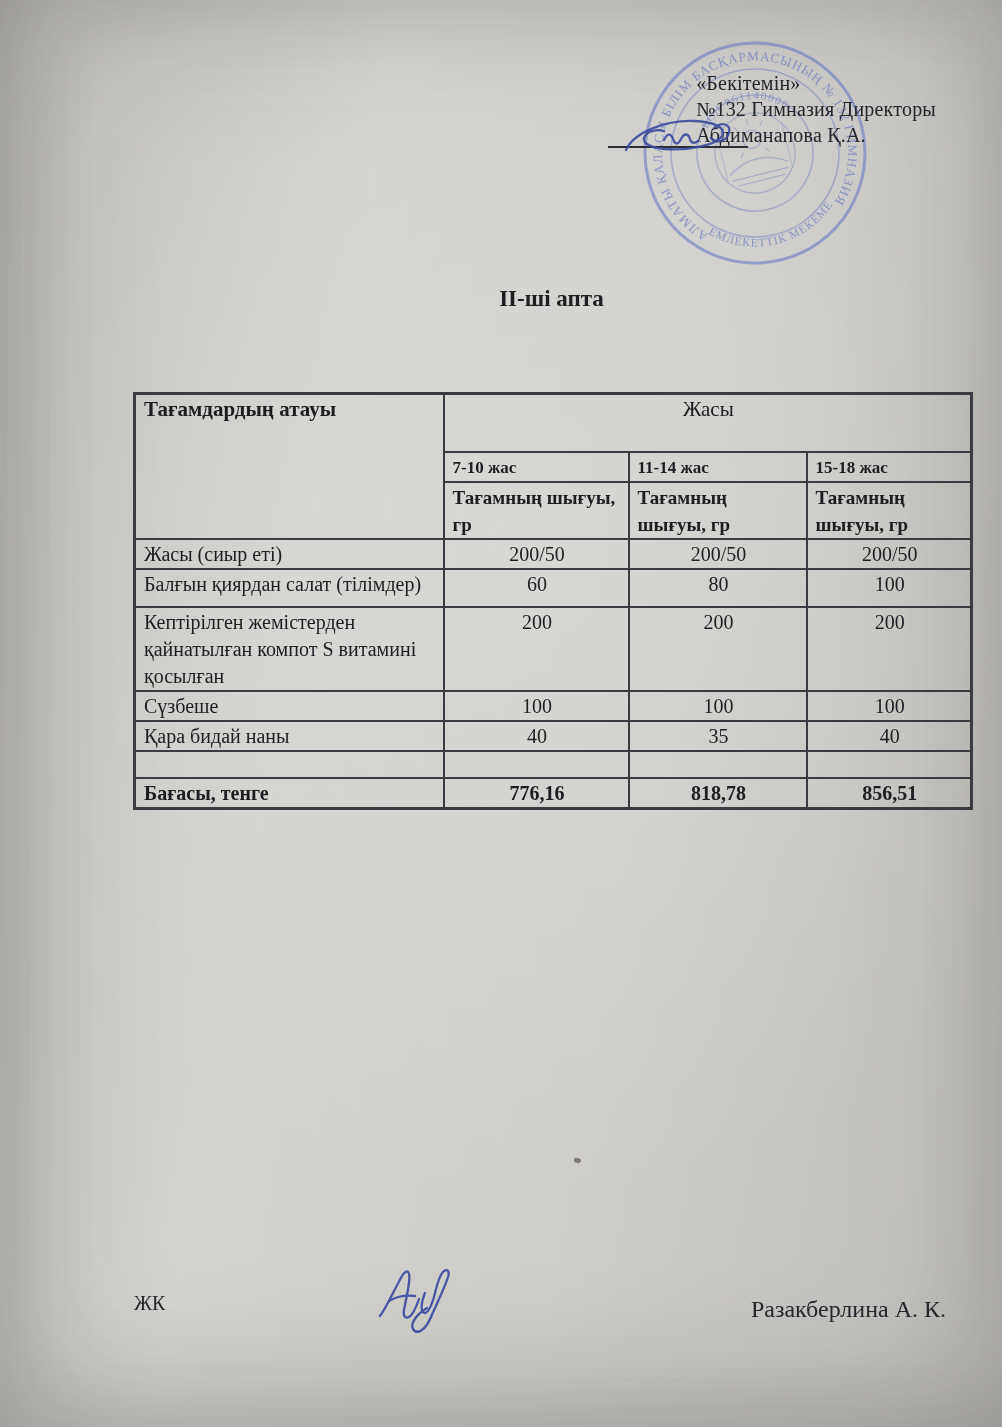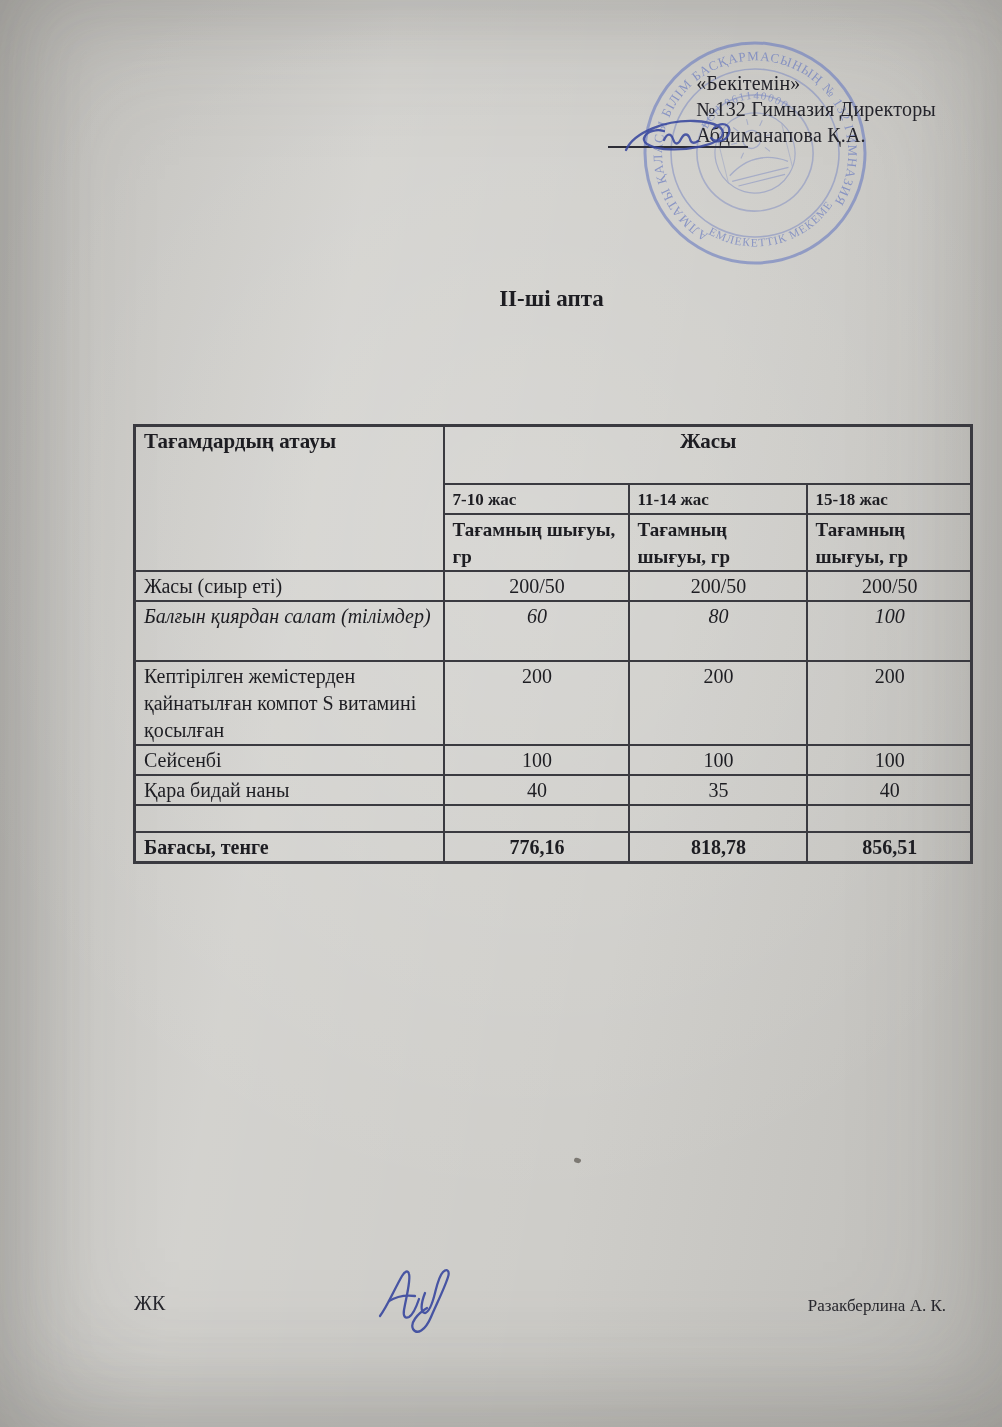--- a/index.html
+++ b/index.html
@@ -22,40 +22,40 @@
   .sig-line{position:absolute;left:608px;top:146px;width:140px;height:2px;background:#2d2d36;}
   .sig-top{position:absolute;left:612px;top:106px;width:150px;height:58px;}
 
   
   .title{position:absolute;left:133px;width:837px;text-align:center;font-weight:bold;font-size:23px;color:#1d1d22;}
   .title.week{top:286px;}
   .title.day{top:338px;}
 
   
   table.menu{
-    position:absolute;left:133px;top:424px;width:837px;
+    position:absolute;left:133px;top:392px;width:837px;
     border-collapse:collapse;table-layout:fixed;
     font-size:20px;color:#1d1d22;padding-left:7px;
   }
   table.menu{border:3px solid #3a3a40;}
   table.menu td{border:2px solid #3a3a40;vertical-align:top;padding:1px 6px 0 8px;line-height:27px;}
   td.c-namehdr{font-weight:bold;font-size:21px;vertical-align:middle;padding-left:8px;}
-  td.c-group{font-weight:bold;font-size:21px;text-align:center;vertical-align:top;padding-top:6px;}
+  td.c-group{font-weight:normal;font-size:21px;text-align:center;vertical-align:top;padding-top:6px;}
   td.c-age{font-weight:bold;font-size:17px;vertical-align:middle;font-family:Liberation Serif, serif;}
   td.c-sub{font-weight:bold;font-size:19px;line-height:24px;padding-top:3px;}
   td.c-val{text-align:center;}
   tr.r-price td{font-weight:bold;}
   tr.r-price td.c-val{text-align:center;}
   tr.rh-group{height:58px;} tr.rh-age{height:23px;} tr.rh-sub{height:49px;}
-  tr.rh-0{height:30px;} tr.rh-1{height:60px;font-style:italic;} tr.rh-2{height:83px;margin-top:36px;}
+  tr.rh-0{height:30px;} tr.rh-1{height:38px;} tr.rh-2{height:83px;margin-top:36px;}
   tr.rh-3{height:28px;} tr.rh-4{height:29px;} tr.rh-sp{height:27px;} tr.rh-pr{height:24px;}
 
   
   .foot-left{position:absolute;left:134px;top:1292px;font-size:20px;color:#26262c;}
-  .foot-right{position:absolute;right:56px;top:1296px;font-size:17px;color:#26262c;}
+  .foot-right{position:absolute;right:56px;top:1296px;font-size:24px;color:#26262c;}
   .sig-bottom{position:absolute;left:372px;top:1262px;width:90px;height:78px;}
 
   .speck{position:absolute;left:574px;top:1158px;width:7px;height:5px;border-radius:50% 40% 60% 50%;background:#5a554f;opacity:.7;transform:rotate(18deg);}
 </style>
 </head>
 <body>
 
 <div class="paper">
 
   <svg class="stamp" viewBox="0 0 234 234" aria-hidden="true">
@@ -150,21 +150,21 @@
         <td class="c-val">80</td>
         <td class="c-val">100</td>
       </tr>
       <tr class="rh-2">
         <td>Кептірілген жемістерден қайнатылған компот S витамині қосылған</td>
         <td class="c-val">200</td>
         <td class="c-val">200</td>
         <td class="c-val">200</td>
       </tr>
       <tr class="rh-3">
-        <td>Сейсенбі</td>
+        <td>Сүзбеше</td>
         <td class="c-val">100</td>
         <td class="c-val">100</td>
         <td class="c-val">100</td>
       </tr>
       <tr class="rh-4">
         <td>Қара бидай наны</td>
         <td class="c-val">40</td>
         <td class="c-val">35</td>
         <td class="c-val">40</td>
       </tr>

